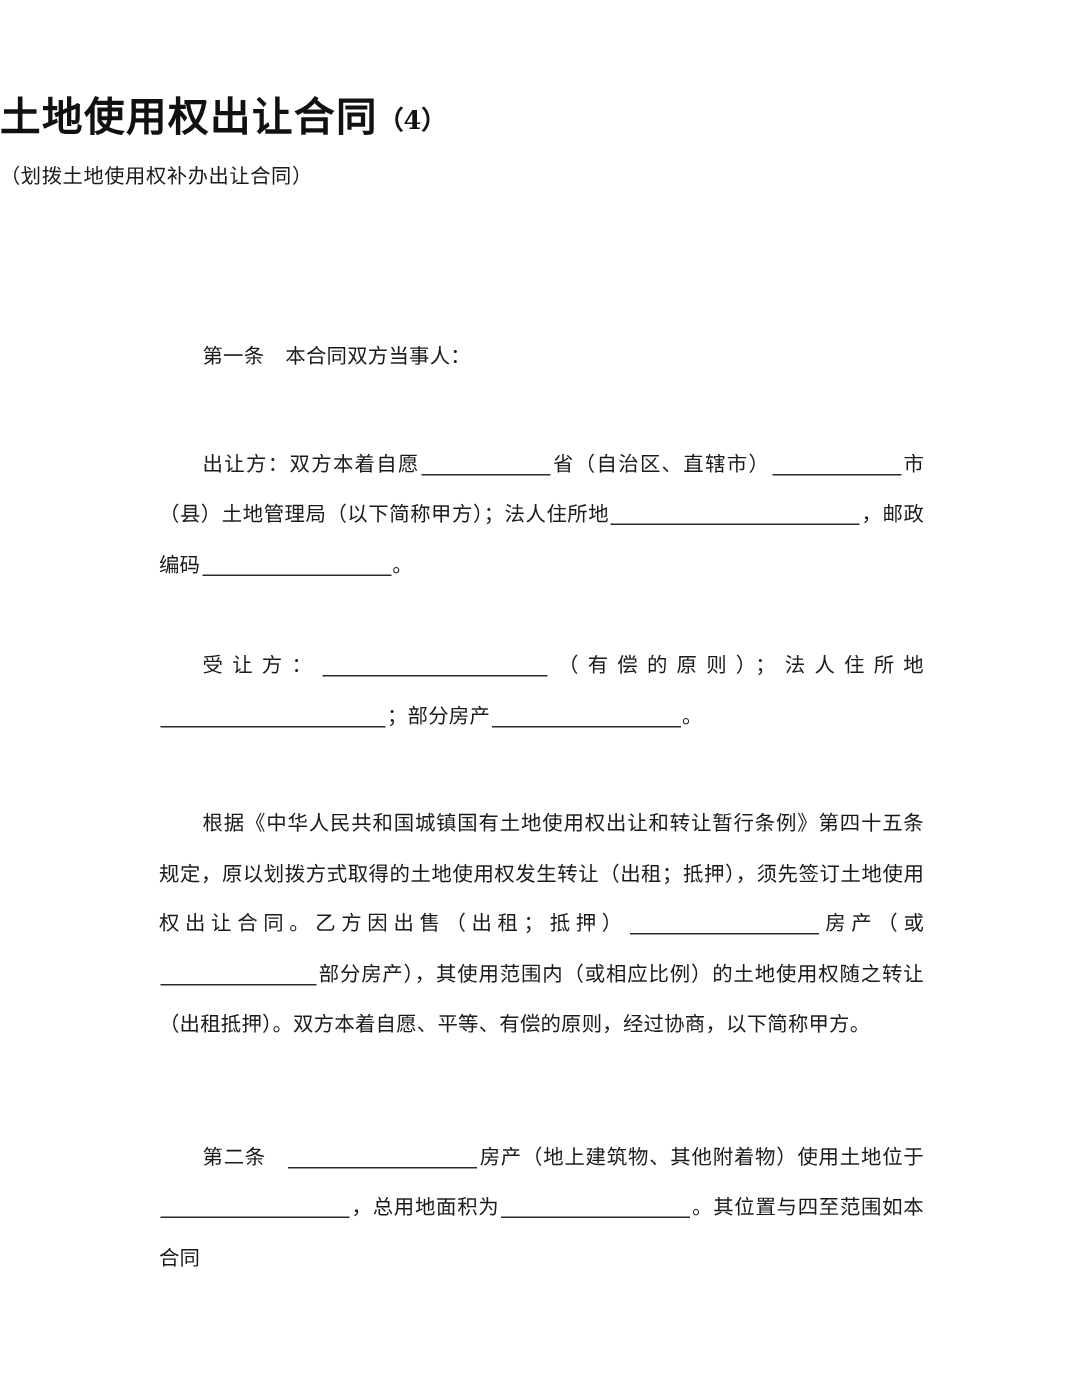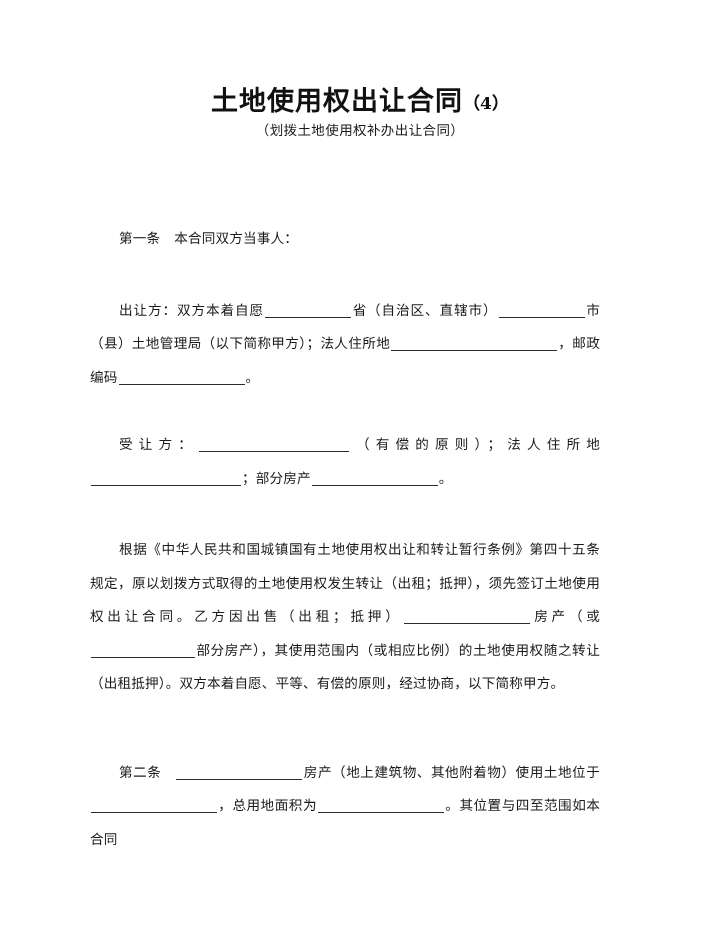--- a/index.html
+++ b/index.html
@@ -22,52 +22,52 @@
     top: 0;
     width: 720px;
     height: 931px;
     background: #ffffff;
   }
 
   
   .title-block {
     position: absolute;
     left: 0;
-    top: 84px;
+    top: 62px;
     width: 720px;
-    text-align: center;
   }
   .doc-title {
     font-family: "DejaVu Serif", "Liberation Serif", serif;
     font-size: 27px;
     font-weight: bold;
     letter-spacing: 1px;
     line-height: 34px;
     white-space: nowrap;
     color: #111111;
   }
   .doc-title .title-suffix {
     font-size: 17px;
     font-weight: bold;
     letter-spacing: 0;
     vertical-align: 1px;
   }
   .doc-subtitle {
+    margin-top: 10px;
     font-family: "DejaVu Sans", "Liberation Sans", sans-serif;
     font-size: 13.5px;
     font-weight: normal;
     letter-spacing: 0.4px;
     color: #1a1a1a;
     line-height: 20px;
   }
 
   
   .body-area {
     position: absolute;
-    left: 90px;
+    left: 106px;
     top: 222px;
     width: 510px;
   }
 
   .para {
     font-size: 13.6px;
     line-height: 33.5px;
     letter-spacing: 0.15px;
     color: #1a1a1a;
     text-align: justify;

